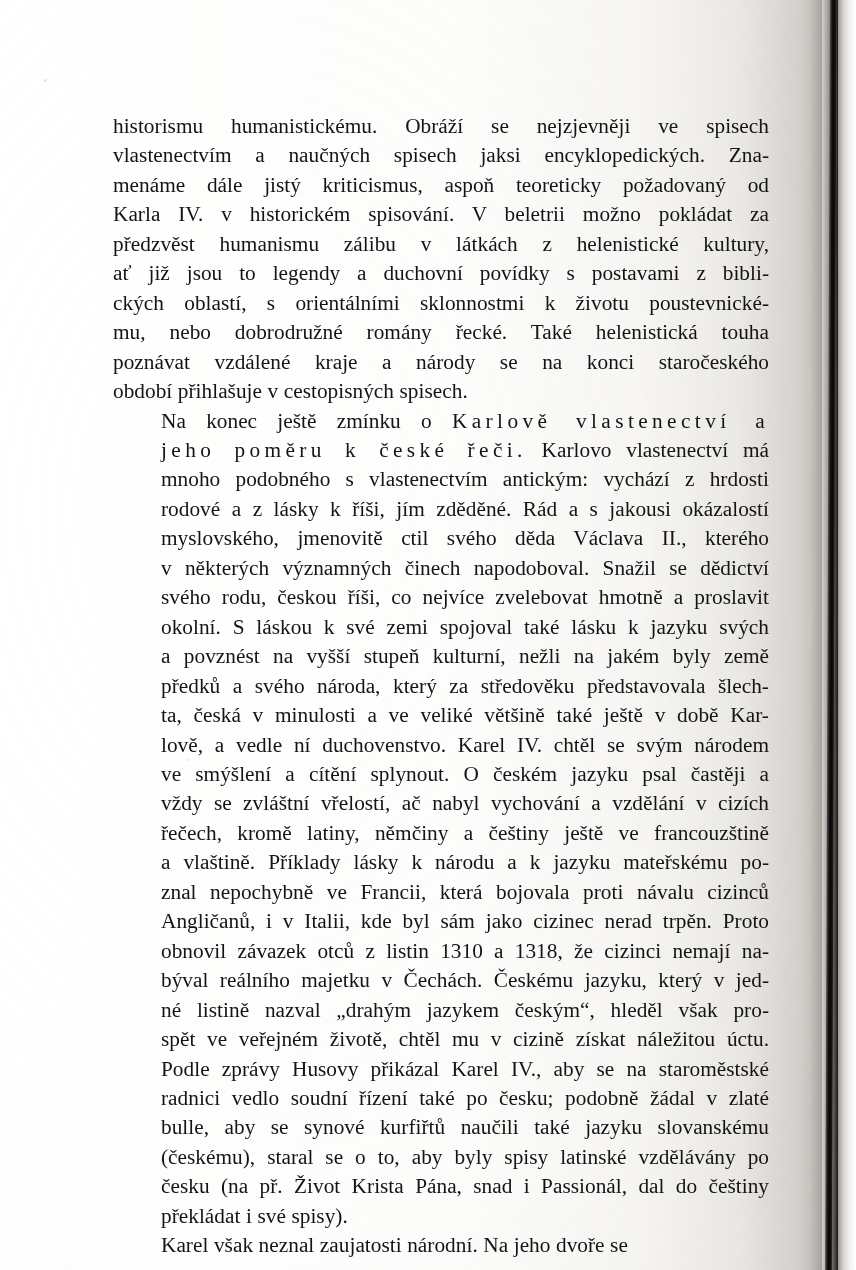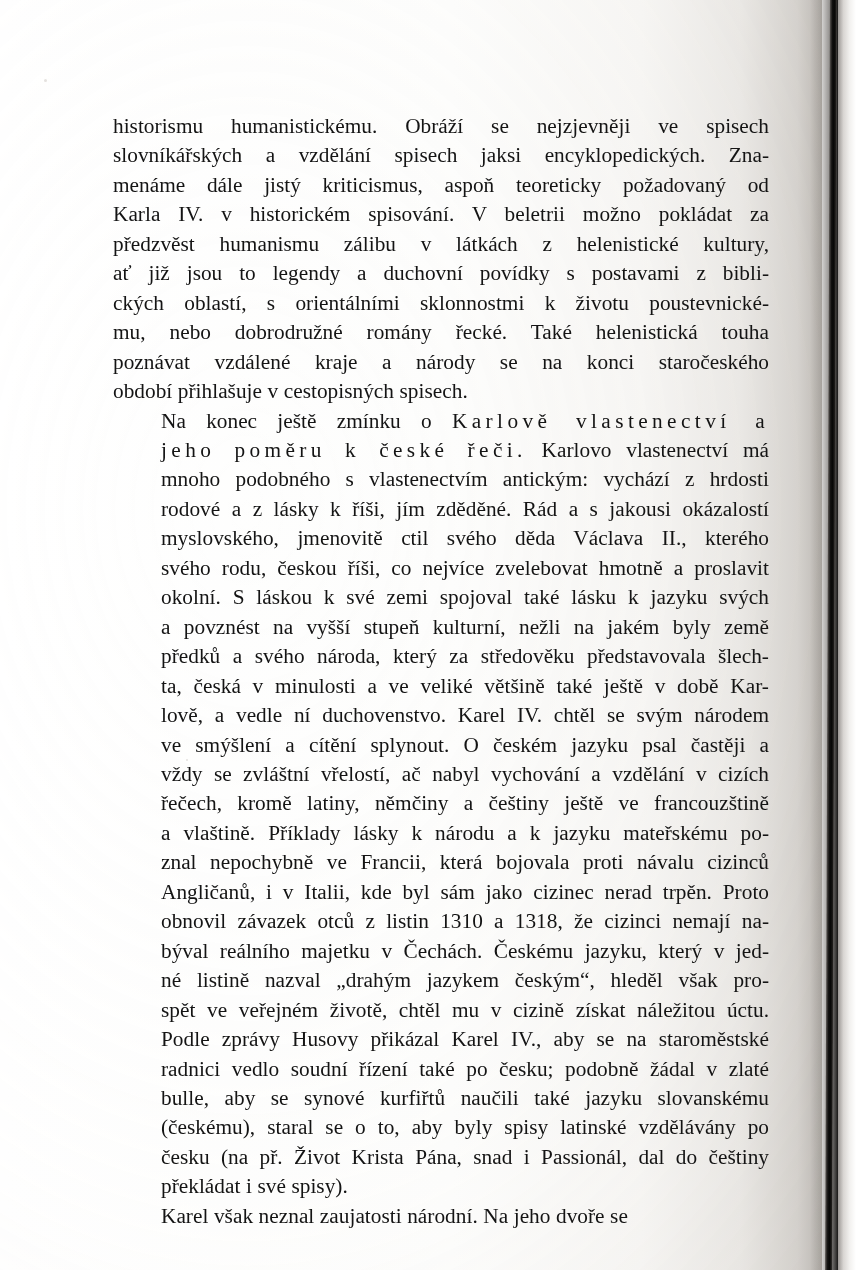--- a/index.html
+++ b/index.html
@@ -154,36 +154,37 @@
 
   <div id="paper"></div>
 
   <div class="speck" style="left:44px; top:79px; width:3px; height:3px;"></div>
   <div class="speck" style="left:186px; top:759px; width:2px; height:2px;"></div>
   <div class="speck" style="left:640px; top:947px; width:2px; height:2px;"></div>
 
   <div id="textblock">
       <p class="para">
         <span class="ln j">historismu humanistickému. Obráží se nejzjevněji ve spisech</span>
-        <span class="ln j">slovníkářských a vzdělání spisech jaksi encyklopedických. Zna-</span>
+        <span class="ln j">vlastenectvím a naučných spisech jaksi encyklopedických. Zna-</span>
         <span class="ln j">menáme dále jistý kriticismus, aspoň teoreticky požadovaný od</span>
         <span class="ln j">Karla IV. v historickém spisování. V beletrii možno pokládat za</span>
         <span class="ln j">předzvěst humanismu zálibu v látkách z helenistické kultury,</span>
         <span class="ln j">ať již jsou to legendy a duchovní povídky s postavami z bibli-</span>
         <span class="ln j">ckých oblastí, s orientálními sklonnostmi k životu poustevnické-</span>
         <span class="ln j">mu, nebo dobrodružné romány řecké. Také helenistická touha</span>
         <span class="ln j">poznávat vzdálené kraje a národy se na konci staročeského</span>
         <span class="ln last">období přihlašuje v cestopisných spisech.</span>
       </p>
       <p class="para indent">
         <span class="ln j">Na konec ještě zmínku o <span class="tracked">Karlově vlastenectví a</span></span>
         <span class="ln j"><span class="tracked">jeho poměru k české řeči.</span> Karlovo vlastenectví má</span>
         <span class="ln j">mnoho podobného s vlastenectvím antickým: vychází z hrdosti</span>
         <span class="ln j">rodové a z lásky k říši, jím zděděné. Rád a s jakousi okázalostí</span>
         <span class="ln j">myslovského, jmenovitě ctil svého děda Václava II., kterého</span>
+        <span class="ln j">v některých významných činech napodoboval. Snažil se dědictví</span>
         <span class="ln j">svého rodu, českou říši, co nejvíce zvelebovat hmotně a proslavit</span>
         <span class="ln j">okolní. S láskou k své zemi spojoval také lásku k jazyku svých</span>
         <span class="ln j">a povznést na vyšší stupeň kulturní, nežli na jakém byly země</span>
         <span class="ln j">předků a svého národa, který za středověku představovala šlech-</span>
         <span class="ln j">ta, česká v minulosti a ve veliké většině také ještě v době Kar-</span>
         <span class="ln j">lově, a vedle ní duchovenstvo. Karel IV. chtěl se svým národem</span>
         <span class="ln j">ve smýšlení a cítění splynout. O českém jazyku psal častěji a</span>
         <span class="ln j">vždy se zvláštní vřelostí, ač nabyl vychování a vzdělání v cizích</span>
         <span class="ln j">řečech, kromě latiny, němčiny a češtiny ještě ve francouzštině</span>
         <span class="ln j">a vlaštině. Příklady lásky k národu a k jazyku mateřskému po-</span>

